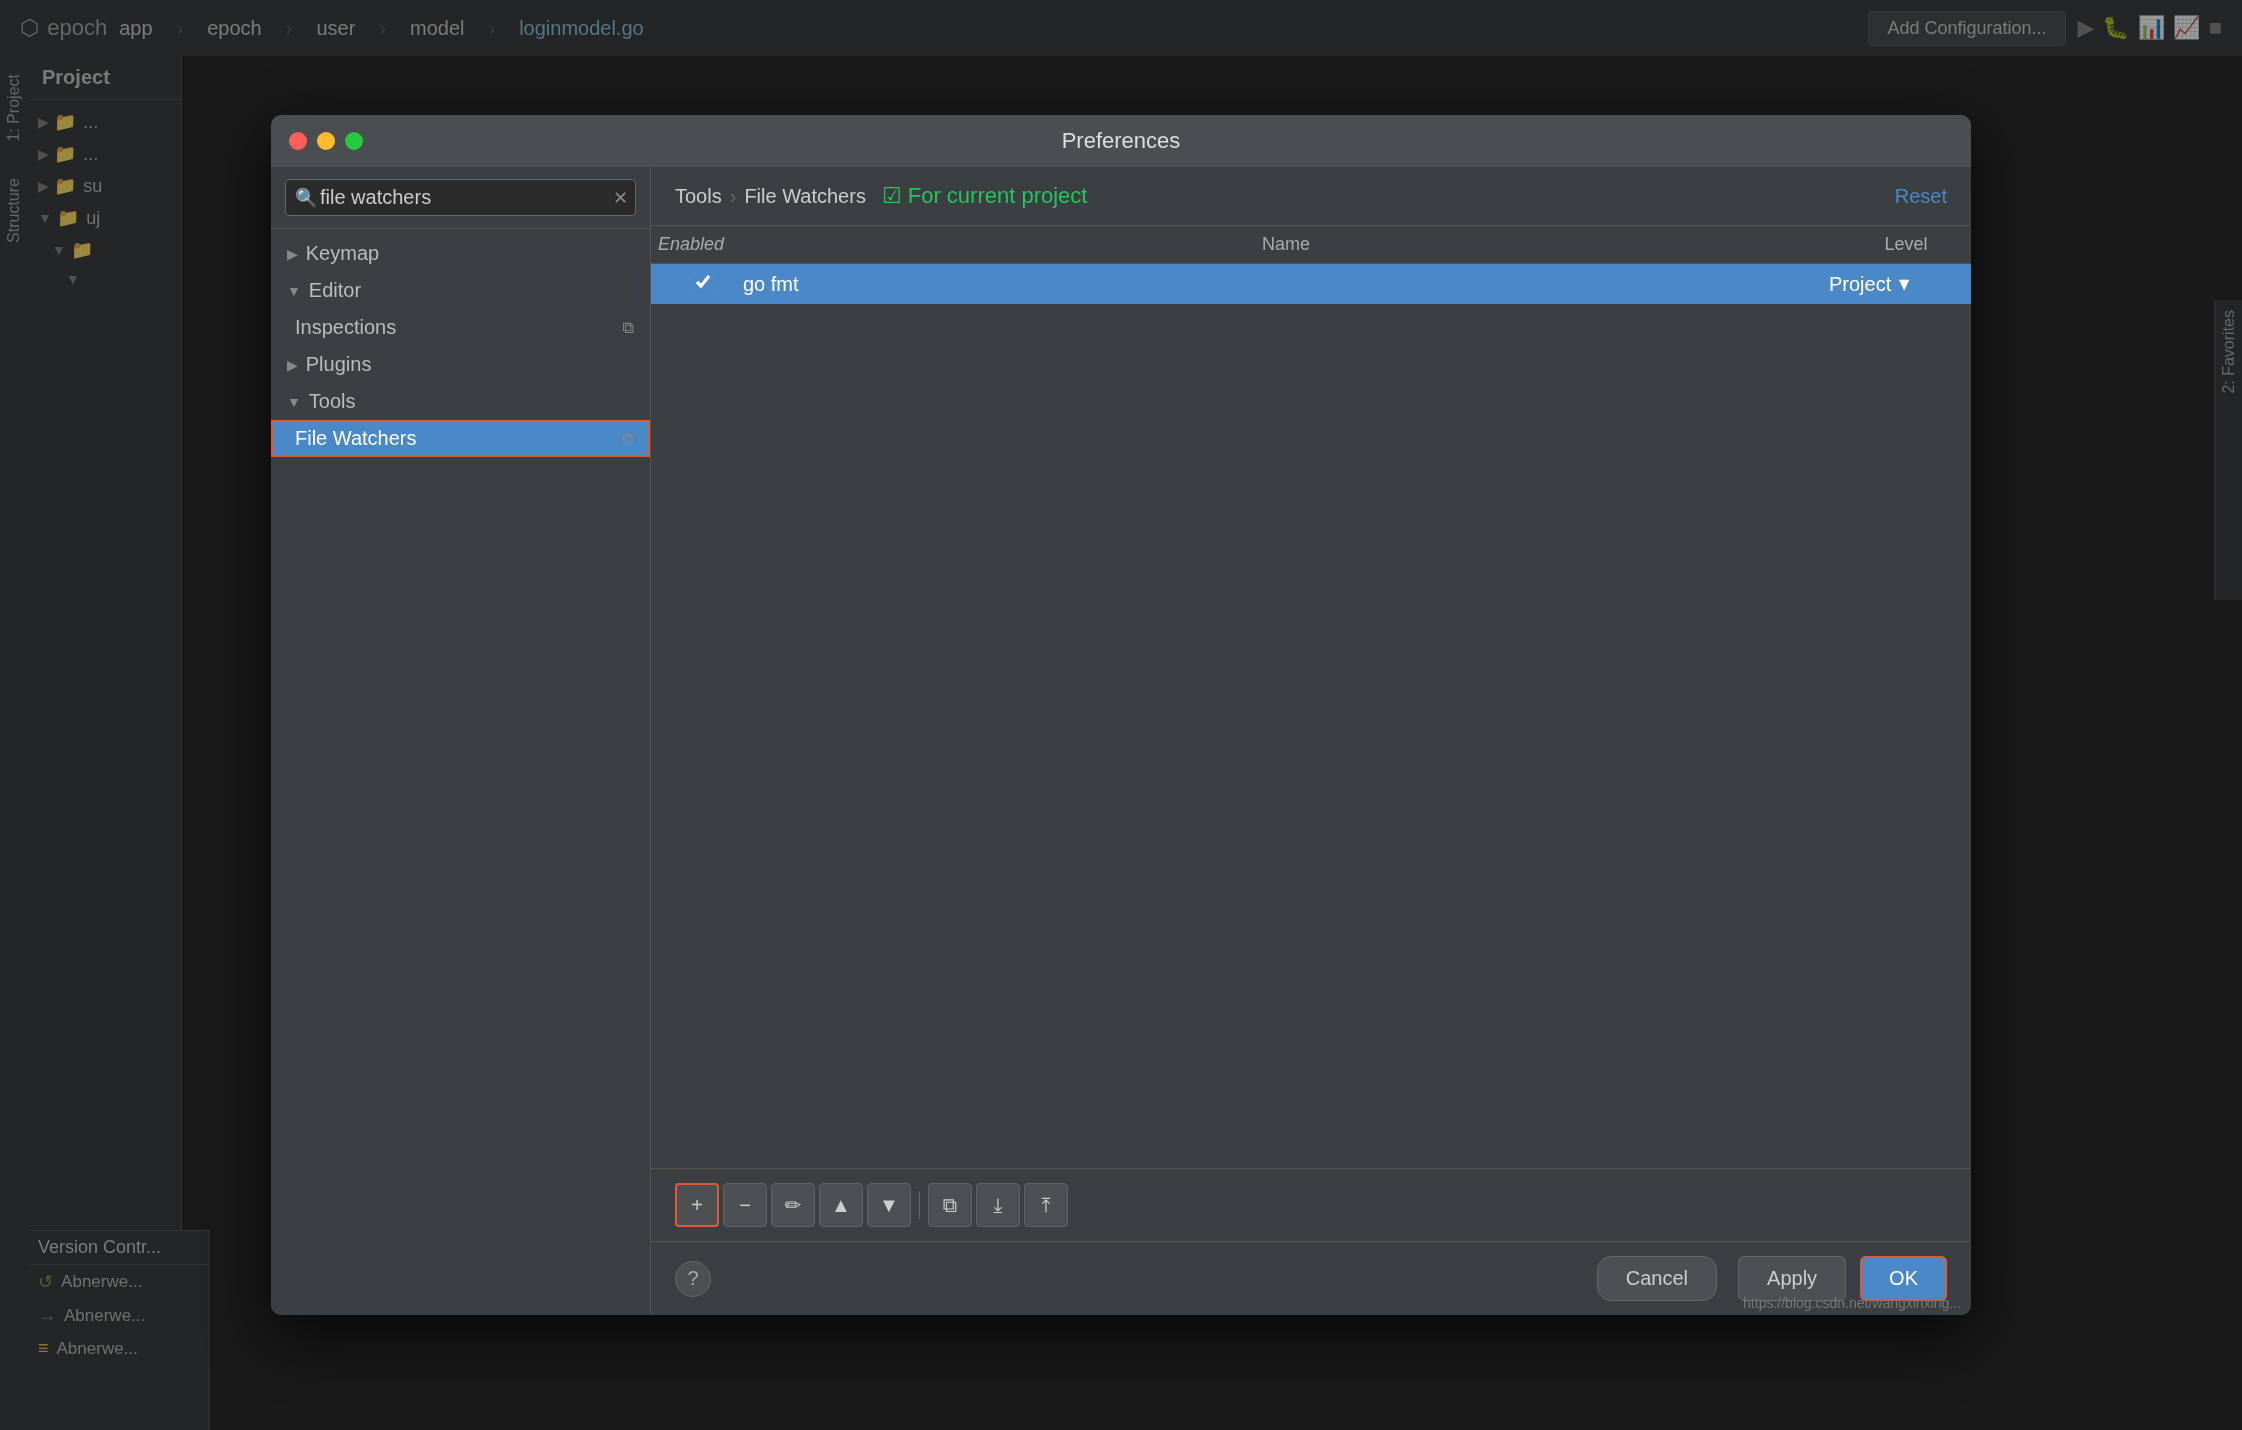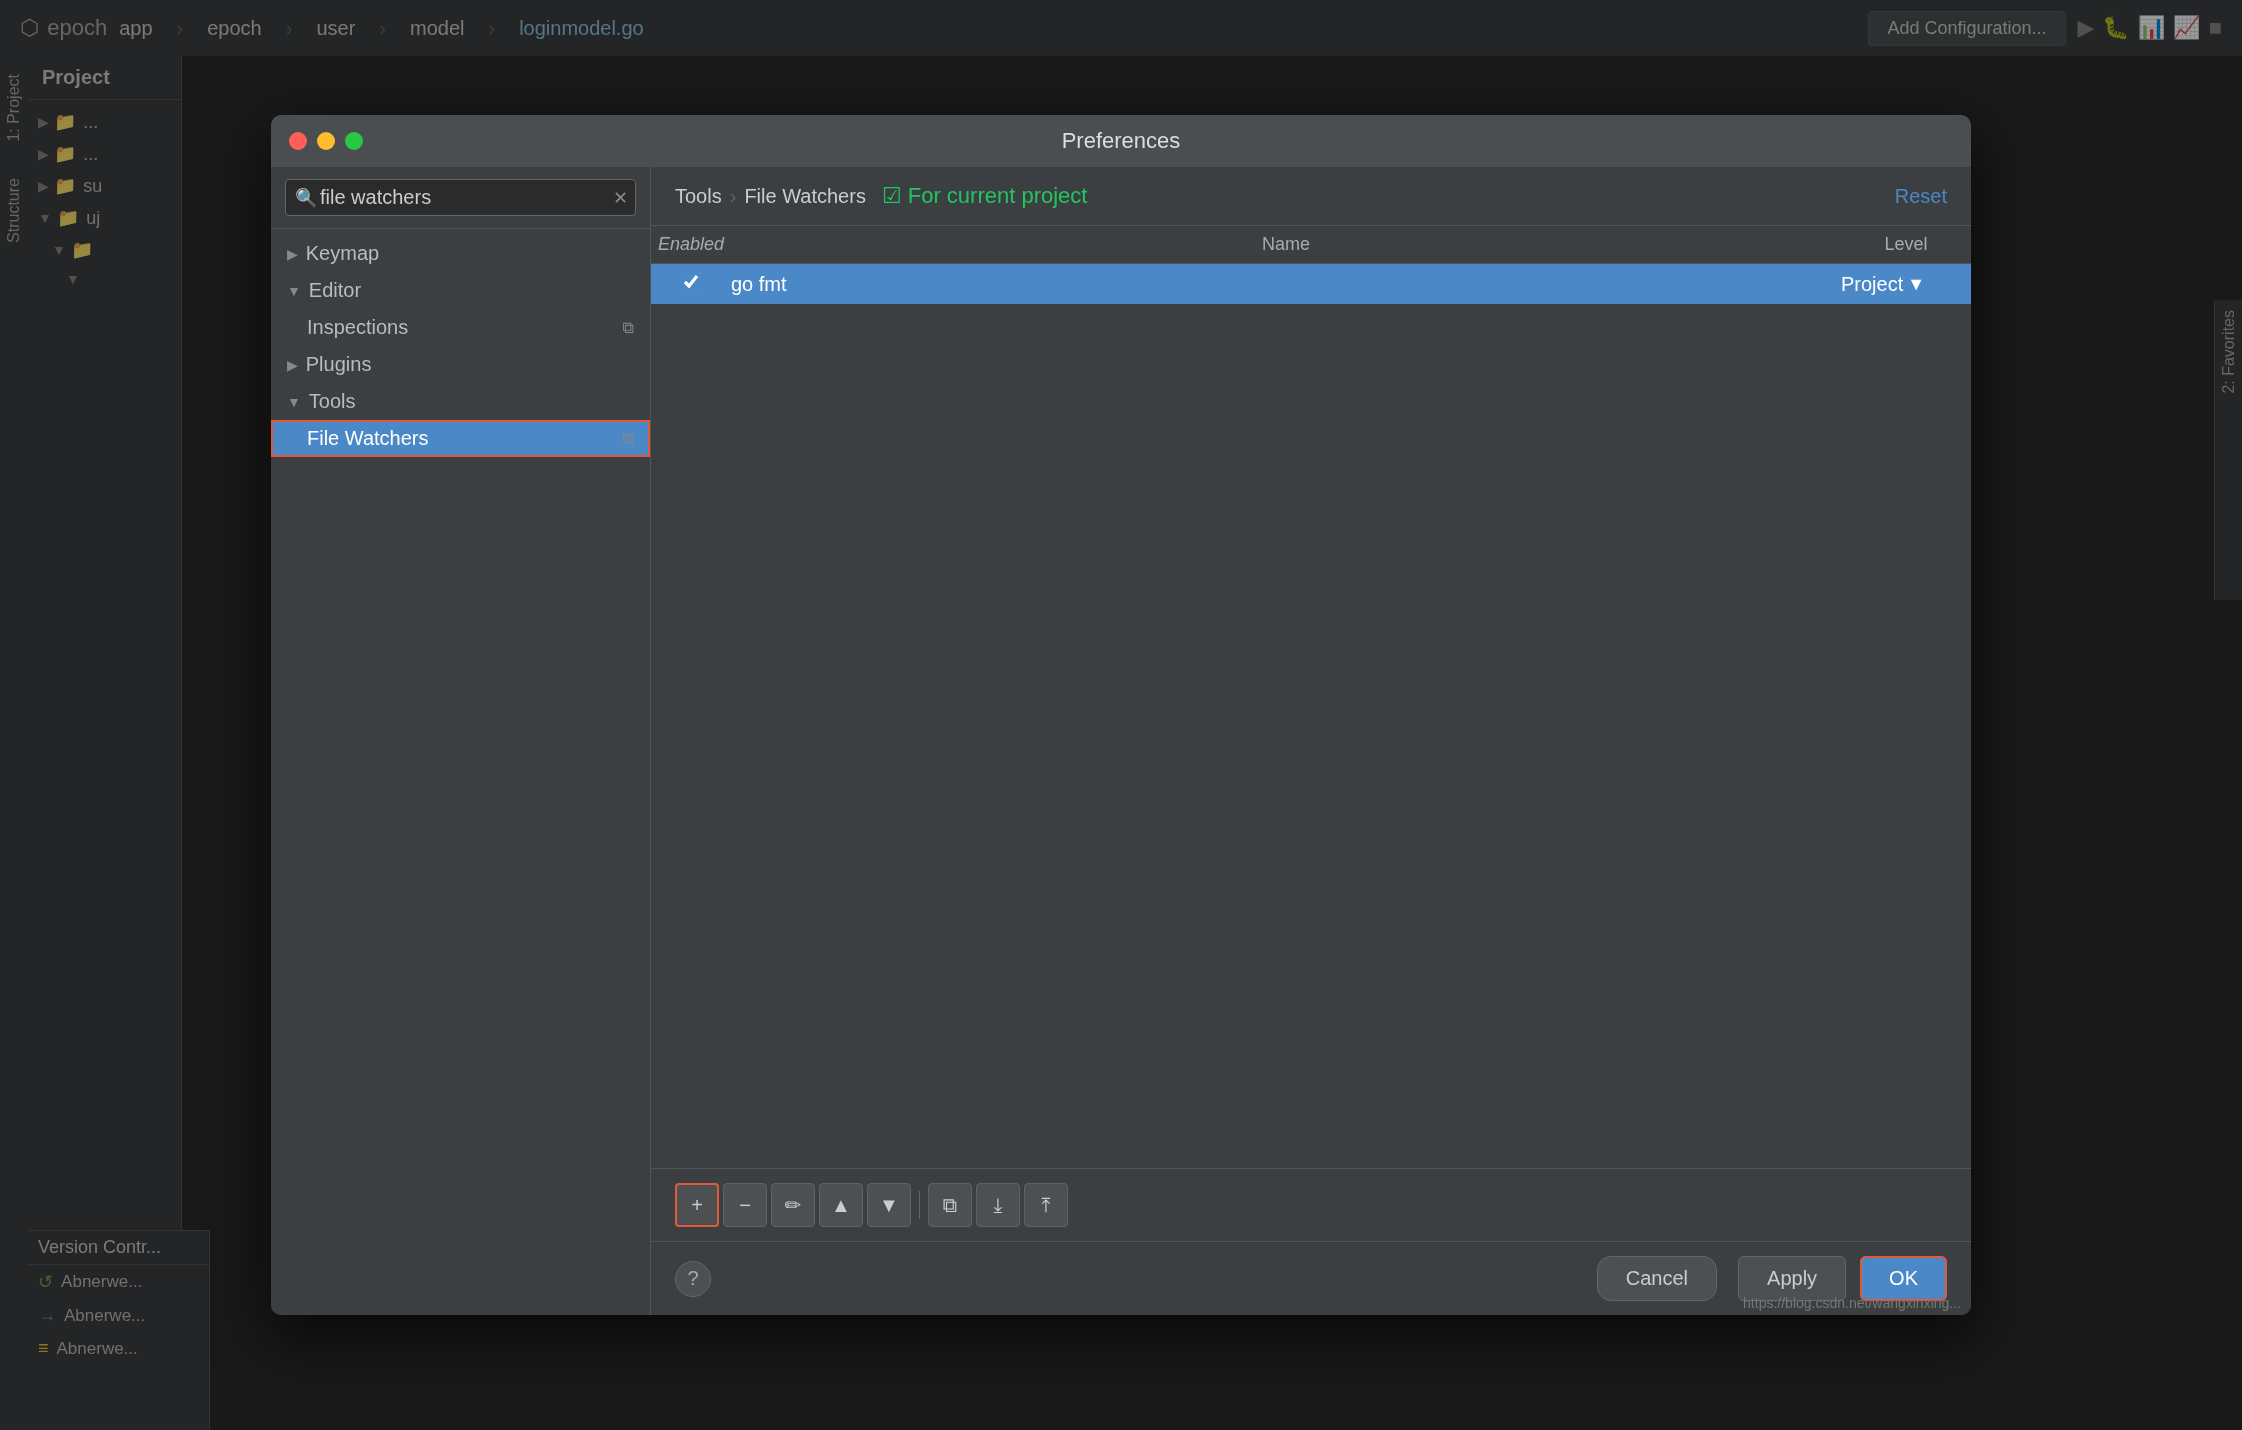--- a/index.html
+++ b/index.html
@@ -269,21 +269,21 @@
       font-size: 20px;
       cursor: pointer;
     }
     .pref-tree-item.selected-outline {
       background: #4a88c7;
       color: #fff;
       outline: 2px solid #e05a3a;
       outline-offset: -2px;
     }
     .pref-tree-item .arrow { margin-right: 8px; font-size: 14px; color: #888; }
-    .pref-tree-item.indent1 { padding-left: 36px; }
+    .pref-tree-item.indent1 { padding-left: 24px; }
     .pref-tree-item .copy-icon { margin-left: auto; color: #888; font-size: 16px; }
 
     
     .pref-content {
       flex: 1;
       display: flex;
       flex-direction: column;
       background: #3c3f41;
     }
     .pref-content-header {
@@ -343,21 +343,21 @@
     .th-level {
       width: 130px;
       text-align: center;
       color: #aaa;
       font-size: 18px;
     }
 
     .table-row {
       display: flex;
       align-items: center;
-      padding: 8px 0;
+      padding: 8px 12px;
       background: #4a88c7;
     }
     .table-row .td-enabled {
       width: 80px;
       text-align: center;
     }
     .table-row .td-enabled input[type="checkbox"] {
       width: 20px; height: 20px;
       accent-color: #4a88c7;
     }

